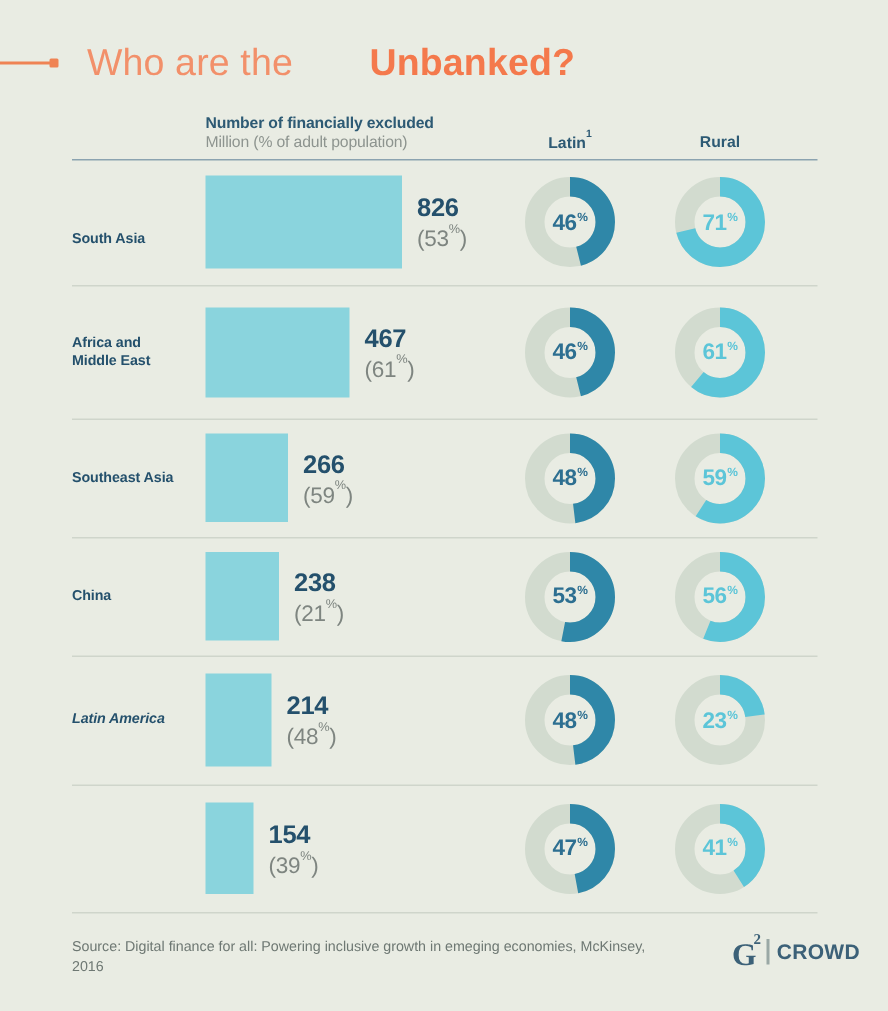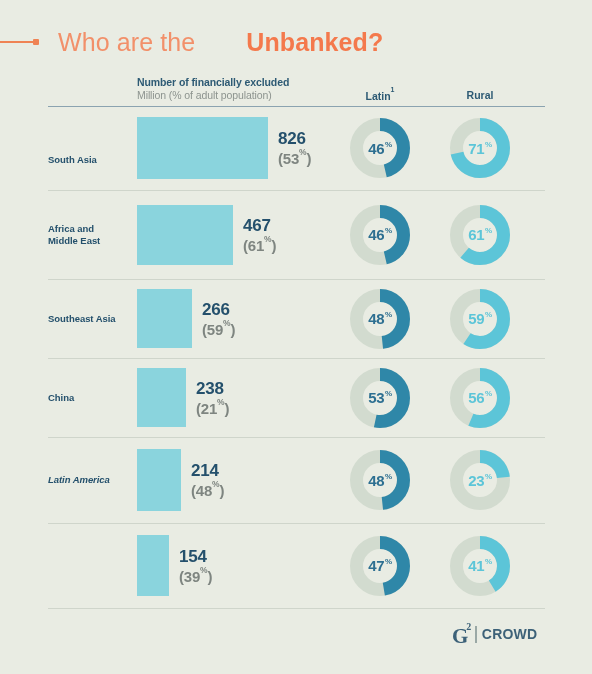--- a/index.html
+++ b/index.html
@@ -142,21 +142,21 @@
   .bar-values .val {
     display: block;
     font-size: 17px;
     font-weight: 700;
     color: #24506c;
     letter-spacing: -0.2px;
   }
   .bar-values .pct {
     display: block;
     font-size: 15px;
-    font-weight: 700;
+    font-weight: 400;
     color: #7e8580;
     letter-spacing: -0.2px;
   }
   .bar-values .pct sup { font-size: 8.5px; position: relative; top: -0.35em; }
 
   
   .donut {
     position: absolute;
     width: 62px;
     height: 62px;
@@ -188,21 +188,21 @@
     position: absolute;
     left: 48px;
     top: 625px;
     font-size: 9.5px;
     color: #6e7873;
     line-height: 13px;
     width: 390px;
   }
   .logo {
     position: absolute;
-    left: 452px;
+    left: 488px;
     top: 622px;
     display: flex;
     align-items: center;
     height: 24px;
   }
   .logo .g2 {
     font-size: 21px;
     font-weight: 700;
     color: #3c6178;
     line-height: 21px;
@@ -379,20 +379,24 @@
           <svg width="62" height="62" viewBox="0 0 62 62">
             <circle cx="31" cy="31" r="23.5" fill="none" stroke="#d2dbcf" stroke-width="13"></circle>
             <circle cx="31" cy="31" r="23.5" fill="none" stroke="#5cc5d8" stroke-width="13" stroke-dasharray="60.53849043467532 87.11636428404498" transform="rotate(-90 31 31)"></circle>
           </svg>
           <div class="dlabel">41<sup>%</sup></div>
         </div>
       </div>
       <div class="divider" style="top: 608px;"></div>
     </div>
 
+  <div class="footer-source">
+    <span>Source: Digital finance for all: Powering inclusive growth in emeging economies,</span>
+    <span>McKinsey, 2016</span>
+  </div>
 
   <div class="logo">
     <span class="g2"><span>G</span><sup>2</sup></span>
     <span class="bar-sep"></span>
     <span class="crowd">CROWD</span>
   </div>
 
 </div>
 
 </body></html>

